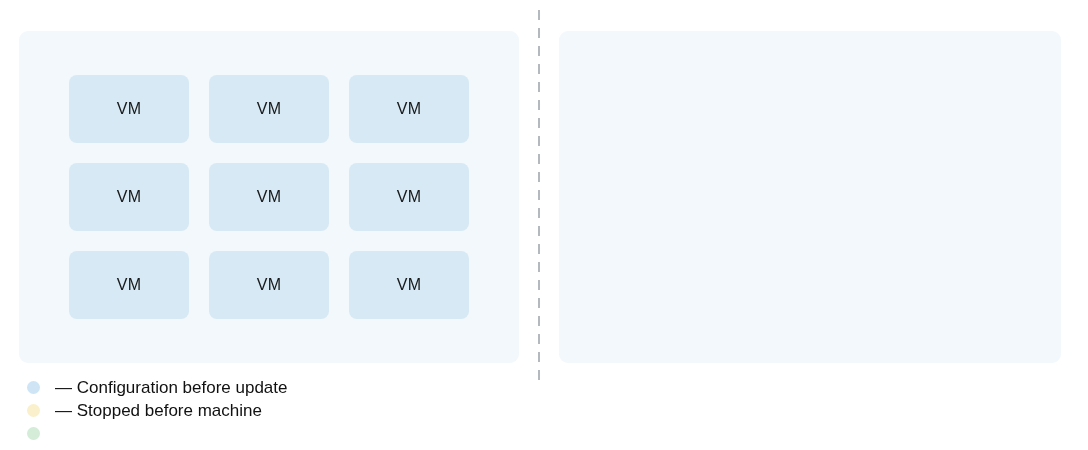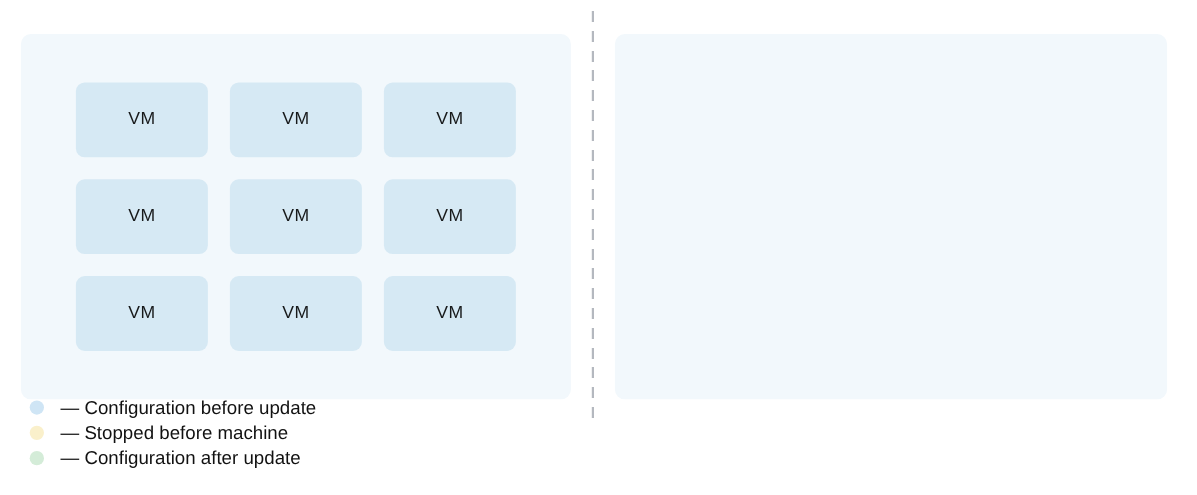--- a/index.html
+++ b/index.html
@@ -64,21 +64,21 @@
       to bottom,
       var(--divider-color) 0px,
       var(--divider-color) 10px,
       transparent 10px,
       transparent 18px
     );
   }
   .legend{
     position:absolute;
     left:27px;
-    top:359px;
+    top:376px;
   }
   .legend-row{
     display:flex;
     align-items:center;
     height:23px;
   }
   .legend-dot{
     width:13px;
     height:13px;
     border-radius:50%;
@@ -136,17 +136,16 @@
     <div class="legend-row">
       <span class="legend-dot" style="background-color: rgb(207, 229, 245);"></span>
       <span class="legend-label">— Configuration before update</span>
     </div>
     <div class="legend-row">
       <span class="legend-dot" style="background-color: rgb(250, 240, 203);"></span>
       <span class="legend-label">— Stopped before machine</span>
     </div>
     <div class="legend-row">
       <span class="legend-dot" style="background-color: rgb(212, 236, 216);"></span>
-      <span class="legend-label">— Configuration after update</span>
     </div>
   </div>
 
 </div>
 
 </body></html>

